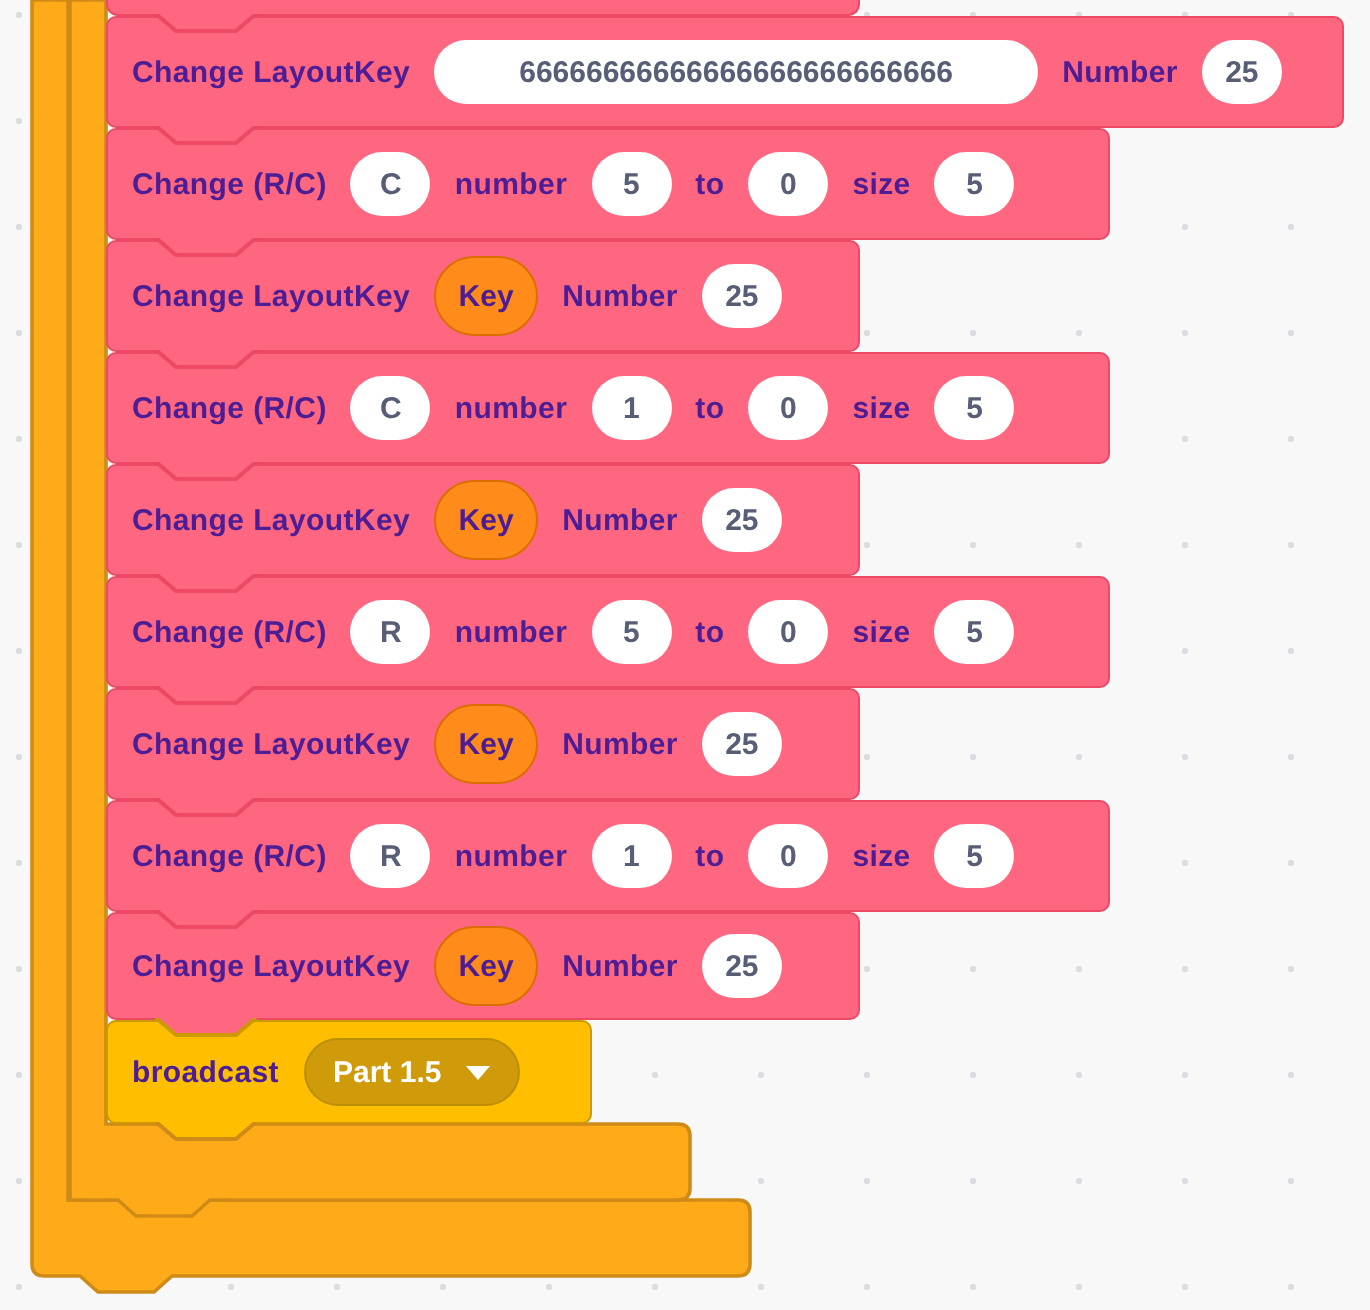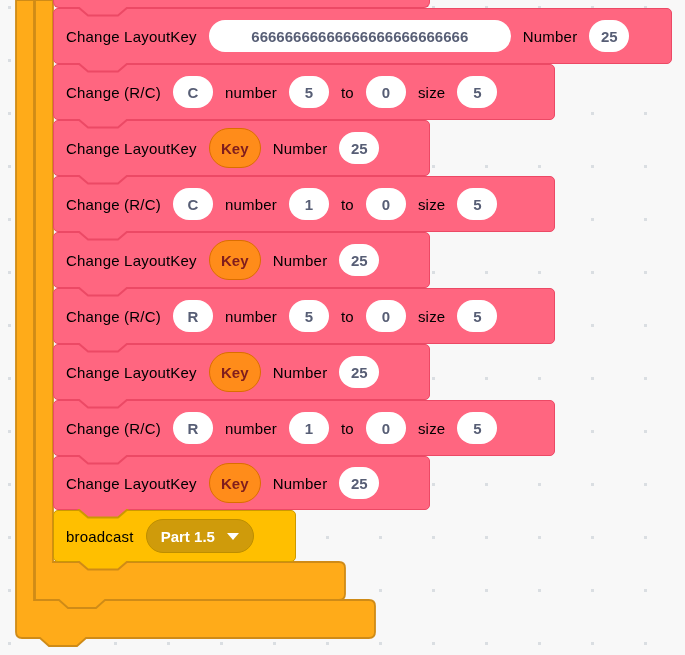--- a/index.html
+++ b/index.html
@@ -13,37 +13,37 @@
   .block{
     position:absolute;left:53px;
     box-sizing:border-box;
     display:flex;align-items:center;
     gap:12px;padding:0 12px;
     border-radius:5px;
     border:1px solid transparent;
     z-index:2;
   }
   .block .lbl{
-    font-size:15px;font-weight:400;color:#000000;
+    font-size:15px;font-weight:700;color:#4c1d95;
     white-space:nowrap;letter-spacing:.2px;
   }
   .oval-input{
     display:inline-flex;align-items:center;justify-content:center;
     height:32px;min-width:40px;padding:0 9px;
     background:#fff;border-radius:16px;
     font-size:15px;font-weight:600;
     white-space:nowrap;overflow:hidden;
     box-sizing:border-box;
   }
   .oval-input.wide{width:302px;}
   .oval-var{
     display:inline-flex;align-items:center;justify-content:center;
     height:40px;min-width:52px;padding:0 10px;
     border-radius:20px;
-    font-size:15px;font-weight:600;color:#7f1d1d;
+    font-size:15px;font-weight:600;color:#4c1d95;
     box-sizing:border-box;
   }
   .dropdown{
     display:inline-flex;align-items:center;justify-content:center;
     gap:12px;height:34px;min-width:96px;padding:0 14px;
     border-radius:17px;
     font-size:15px;font-weight:600;color:#fff;
     box-sizing:border-box;
   }
   .dd-arrow{

